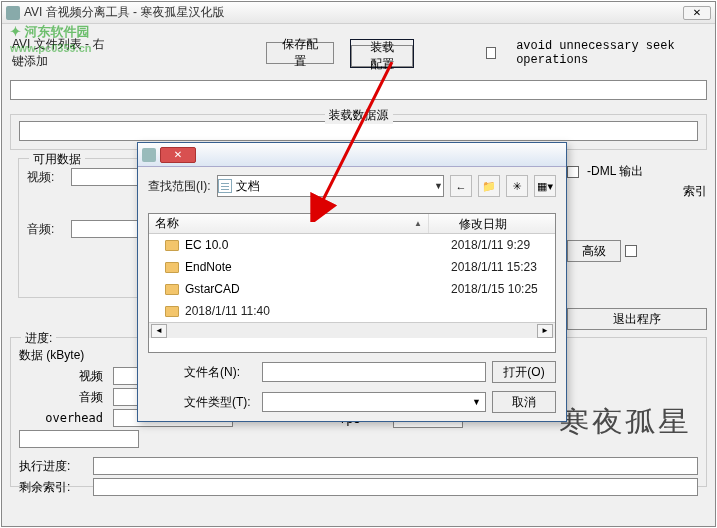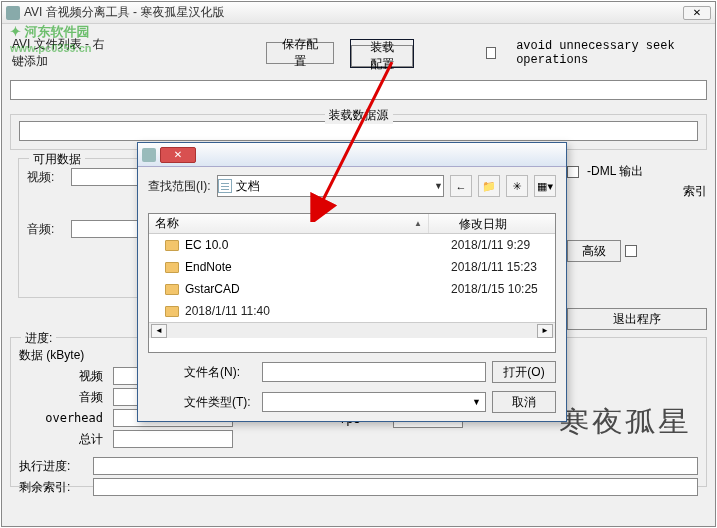--- a/index.html
+++ b/index.html
@@ -140,21 +140,20 @@
           </div>
         <div class="row">
             <span style="width:90px;text-align:right;padding-right:6px">音频</span>
             <input class="mid-in" style="">
           </div>
         <div class="row">
             <span style="width:90px;text-align:right;padding-right:6px;font-family:monospace">overhead</span>
             <input class="mid-in" style="">
           </div>
         <div class="row">
-            <span style="width:90px;text-align:right;padding-right:6px">总计</span>
             <input class="mid-in" style="">
           </div>
       </div>
       <div style="width:200px;padding-top:42px;">
         <div class="row">
             <span style="width:50px">传输率:</span>
             <input class="narrow-in" style="">
           </div>
         <div class="row">
             <span style="width:50px;font-family:monospace">fps</span>

